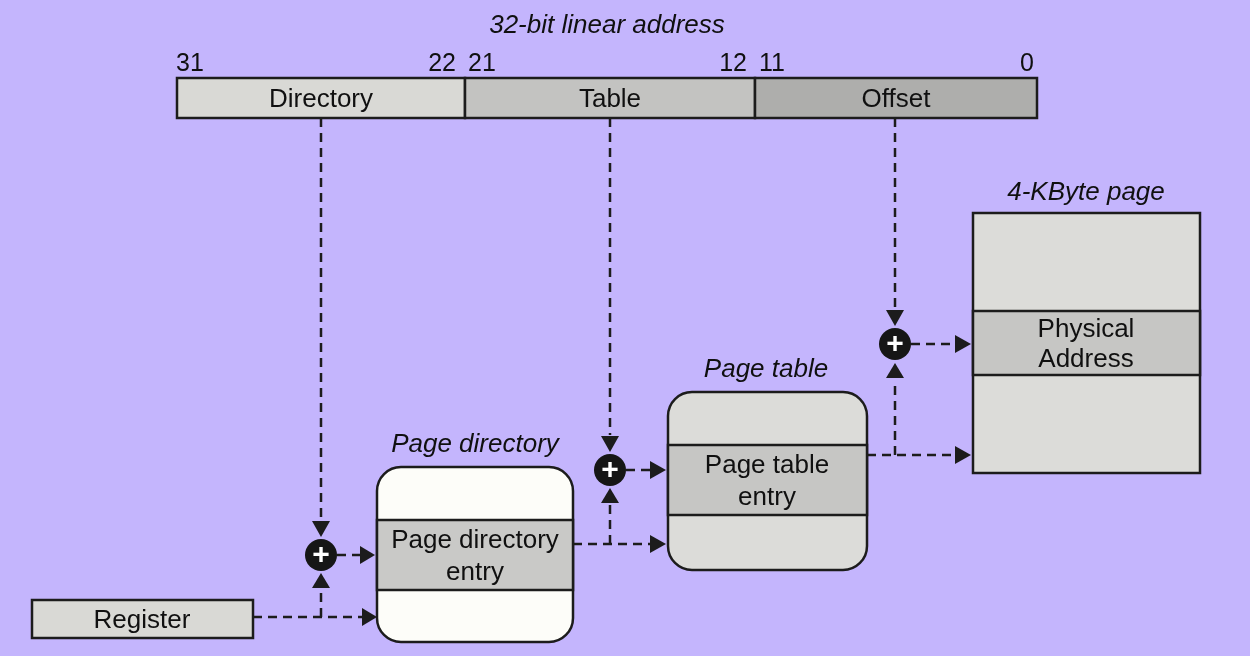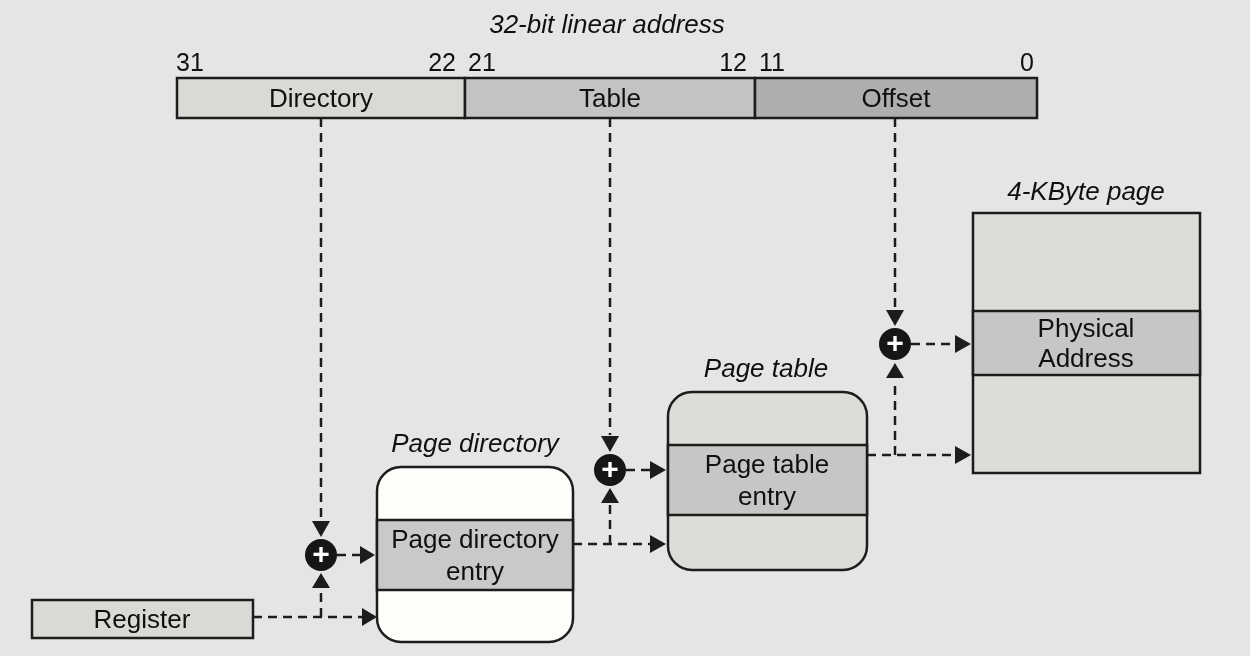--- a/index.html
+++ b/index.html
@@ -1,16 +1,16 @@
 <!DOCTYPE html>
 <html><head>
 <meta charset="utf-8">
 <style>
   html,body{margin:0;padding:0;background:#ffffff;}
-  .canvas{position:relative;width:1250px;height:656px;background:#e5e5e5;overflow:hidden;
+  .canvas{position:relative;width:1250px;height:656px;background:#c4b5fd;overflow:hidden;
           font-family:"Liberation Sans",sans-serif;}
   svg{display:block;}
   .shape{stroke:#1c1c1c;stroke-width:2.5;}
   .dash{stroke:#1c1c1c;stroke-width:2.5;fill:none;stroke-dasharray:9 6;}
   .arrow{fill:#1c1c1c;stroke:none;}
   .adder-circle{stroke:none;}
   .t{font-family:"Liberation Sans",sans-serif;font-size:26px;fill:#101010;}
   .bits{font-size:25px;}
   .italic{font-style:italic;}
   .mid{text-anchor:middle;}

